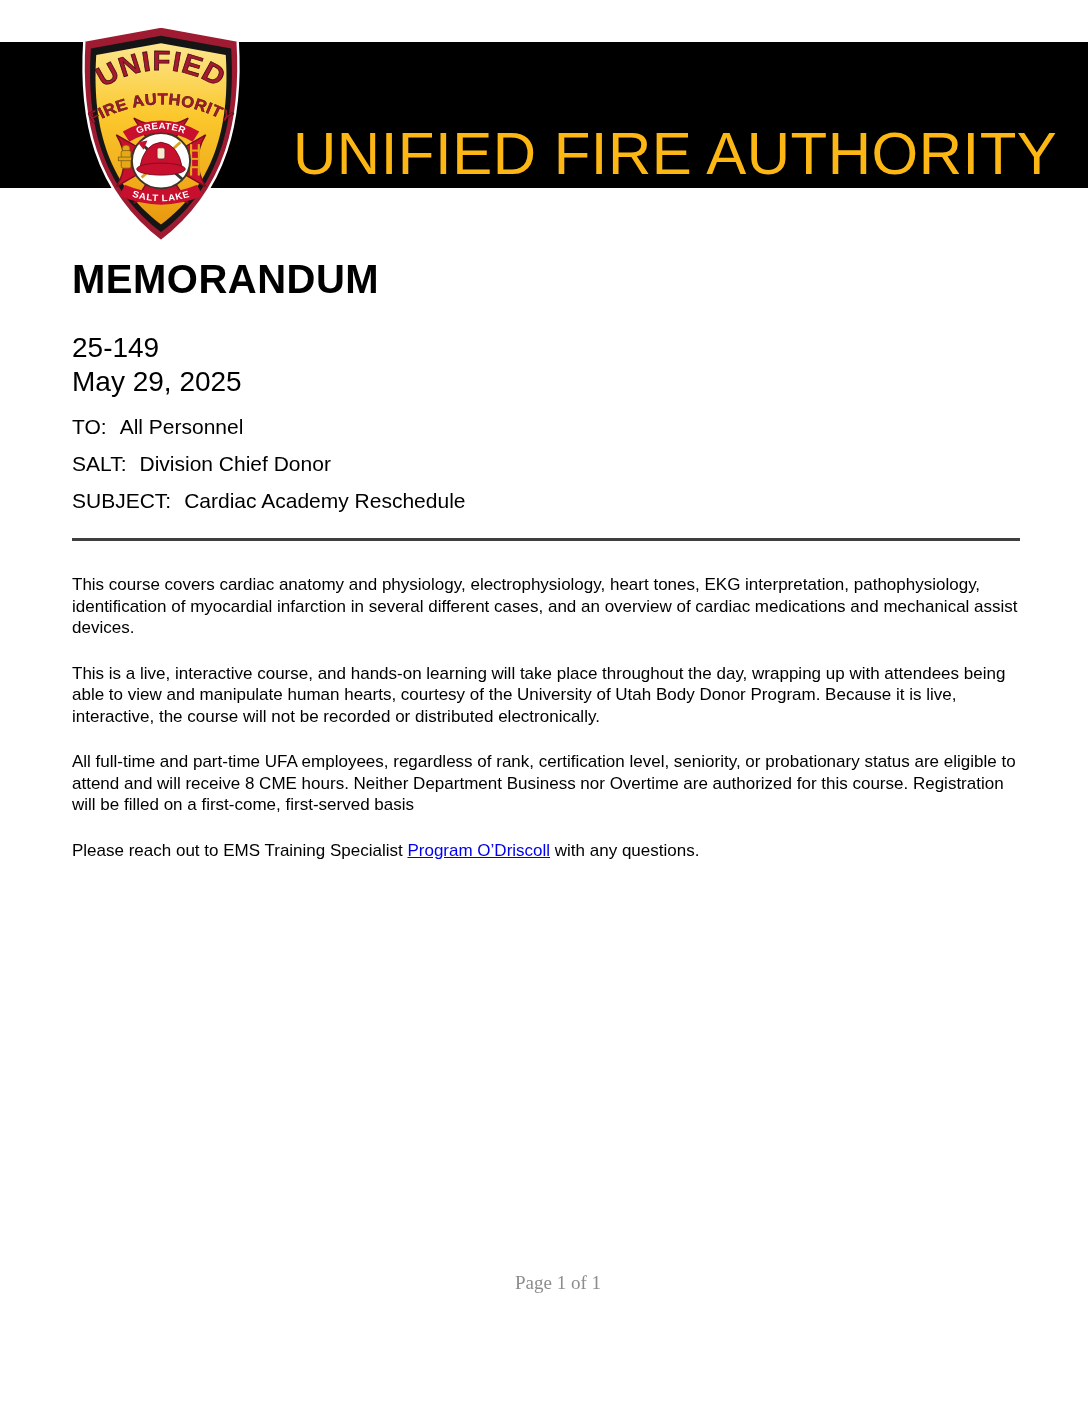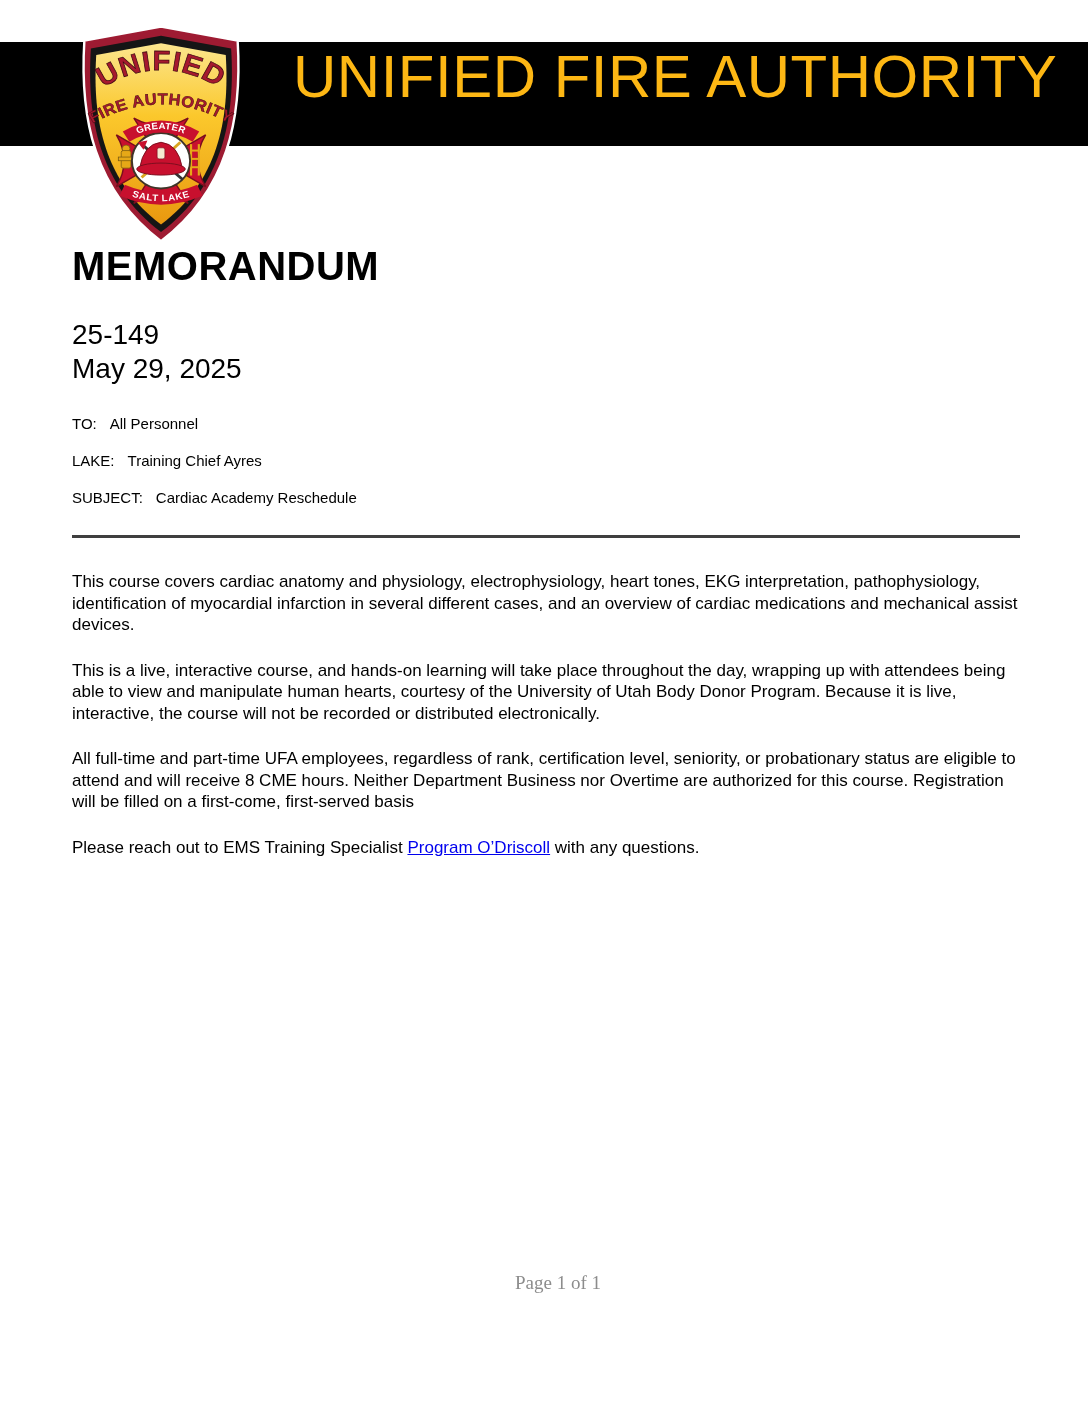--- a/index.html
+++ b/index.html
@@ -1,32 +1,32 @@
 <!DOCTYPE html>
 <html><head>
 <meta charset="utf-8">
 <style>
   html,body{margin:0;padding:0;background:#ffffff;}
   .page{position:relative;width:1088px;height:1408px;background:#ffffff;overflow:hidden;
         font-family:"Liberation Sans",sans-serif;color:#000;}
 
   
-  .band{position:absolute;left:0;top:42px;width:100%;height:104px;background:#000000;
-        display:flex;align-items:flex-start;}
+  .band{position:absolute;left:0;top:42px;width:100%;height:146px;background:#000000;
+        display:flex;align-items:flex-end;}
   .band-title{margin-left:293px;font-size:60px;color:#FDB714;letter-spacing:0.5px;white-space:nowrap;}
 
   
   .badge{position:absolute;left:64px;top:22px;width:194px;height:222px;z-index:2;}
   .badge svg{width:100%;height:100%;display:block;}
 
   
-  .content{position:absolute;left:72px;top:0;width:948px;}
+  .content{position:absolute;left:72px;top:13px;width:948px;}
   .memo-heading{margin:246px 0 0 0;font-size:40px;font-weight:bold;letter-spacing:0.5px;line-height:1;}
   .memo-meta{margin-top:32px;font-size:28px;line-height:34px;}
-  .fields{margin-top:26px;font-size:15px;}
+  .fields{margin-top:16px;font-size:21px;}
   .field-row{margin-bottom:14px;line-height:23px;}
   .field-label{margin-right:13px;}
   hr.divider{margin:26px 0 0 0;border:none;border-top:3px solid #3F3F3F;width:100%;}
   .memo-body{margin-top:33px;font-size:17px;line-height:21.5px;}
   .memo-body p{margin:0 0 24px 0;}
   .memo-body a{color:#0000EE;text-decoration:underline;cursor:pointer;}
 
   
   .footer{position:absolute;left:14px;top:1272px;width:100%;text-align:center;
           font-family:"Liberation Serif",serif;font-size:19px;color:#8C8C8C;}
@@ -114,21 +114,21 @@
     <div class="memo-meta">
       <div>25-149</div>
       <div>May 29, 2025</div>
     </div>
 
     <div class="fields">
       <div class="field-row">
         <span class="field-label">TO:</span><span class="field-value">All Personnel</span>
       </div>
       <div class="field-row">
-        <span class="field-label">LAKE:</span><span class="field-value">Training Chief Ayres</span>
+        <span class="field-label">SALT:</span><span class="field-value">Division Chief Donor</span>
       </div>
       <div class="field-row">
         <span class="field-label">SUBJECT:</span><span class="field-value">Cardiac Academy Reschedule</span>
       </div>
     </div>
 
     <hr class="divider" style="border-top-color: rgb(63, 63, 63);">
 
     <div class="memo-body">
         <p><span>This course covers cardiac anatomy and physiology, electrophysiology, heart tones, EKG interpretation, pathophysiology, identification of myocardial infarction in several different cases, and an overview of cardiac medications and mechanical assist devices.</span></p>

